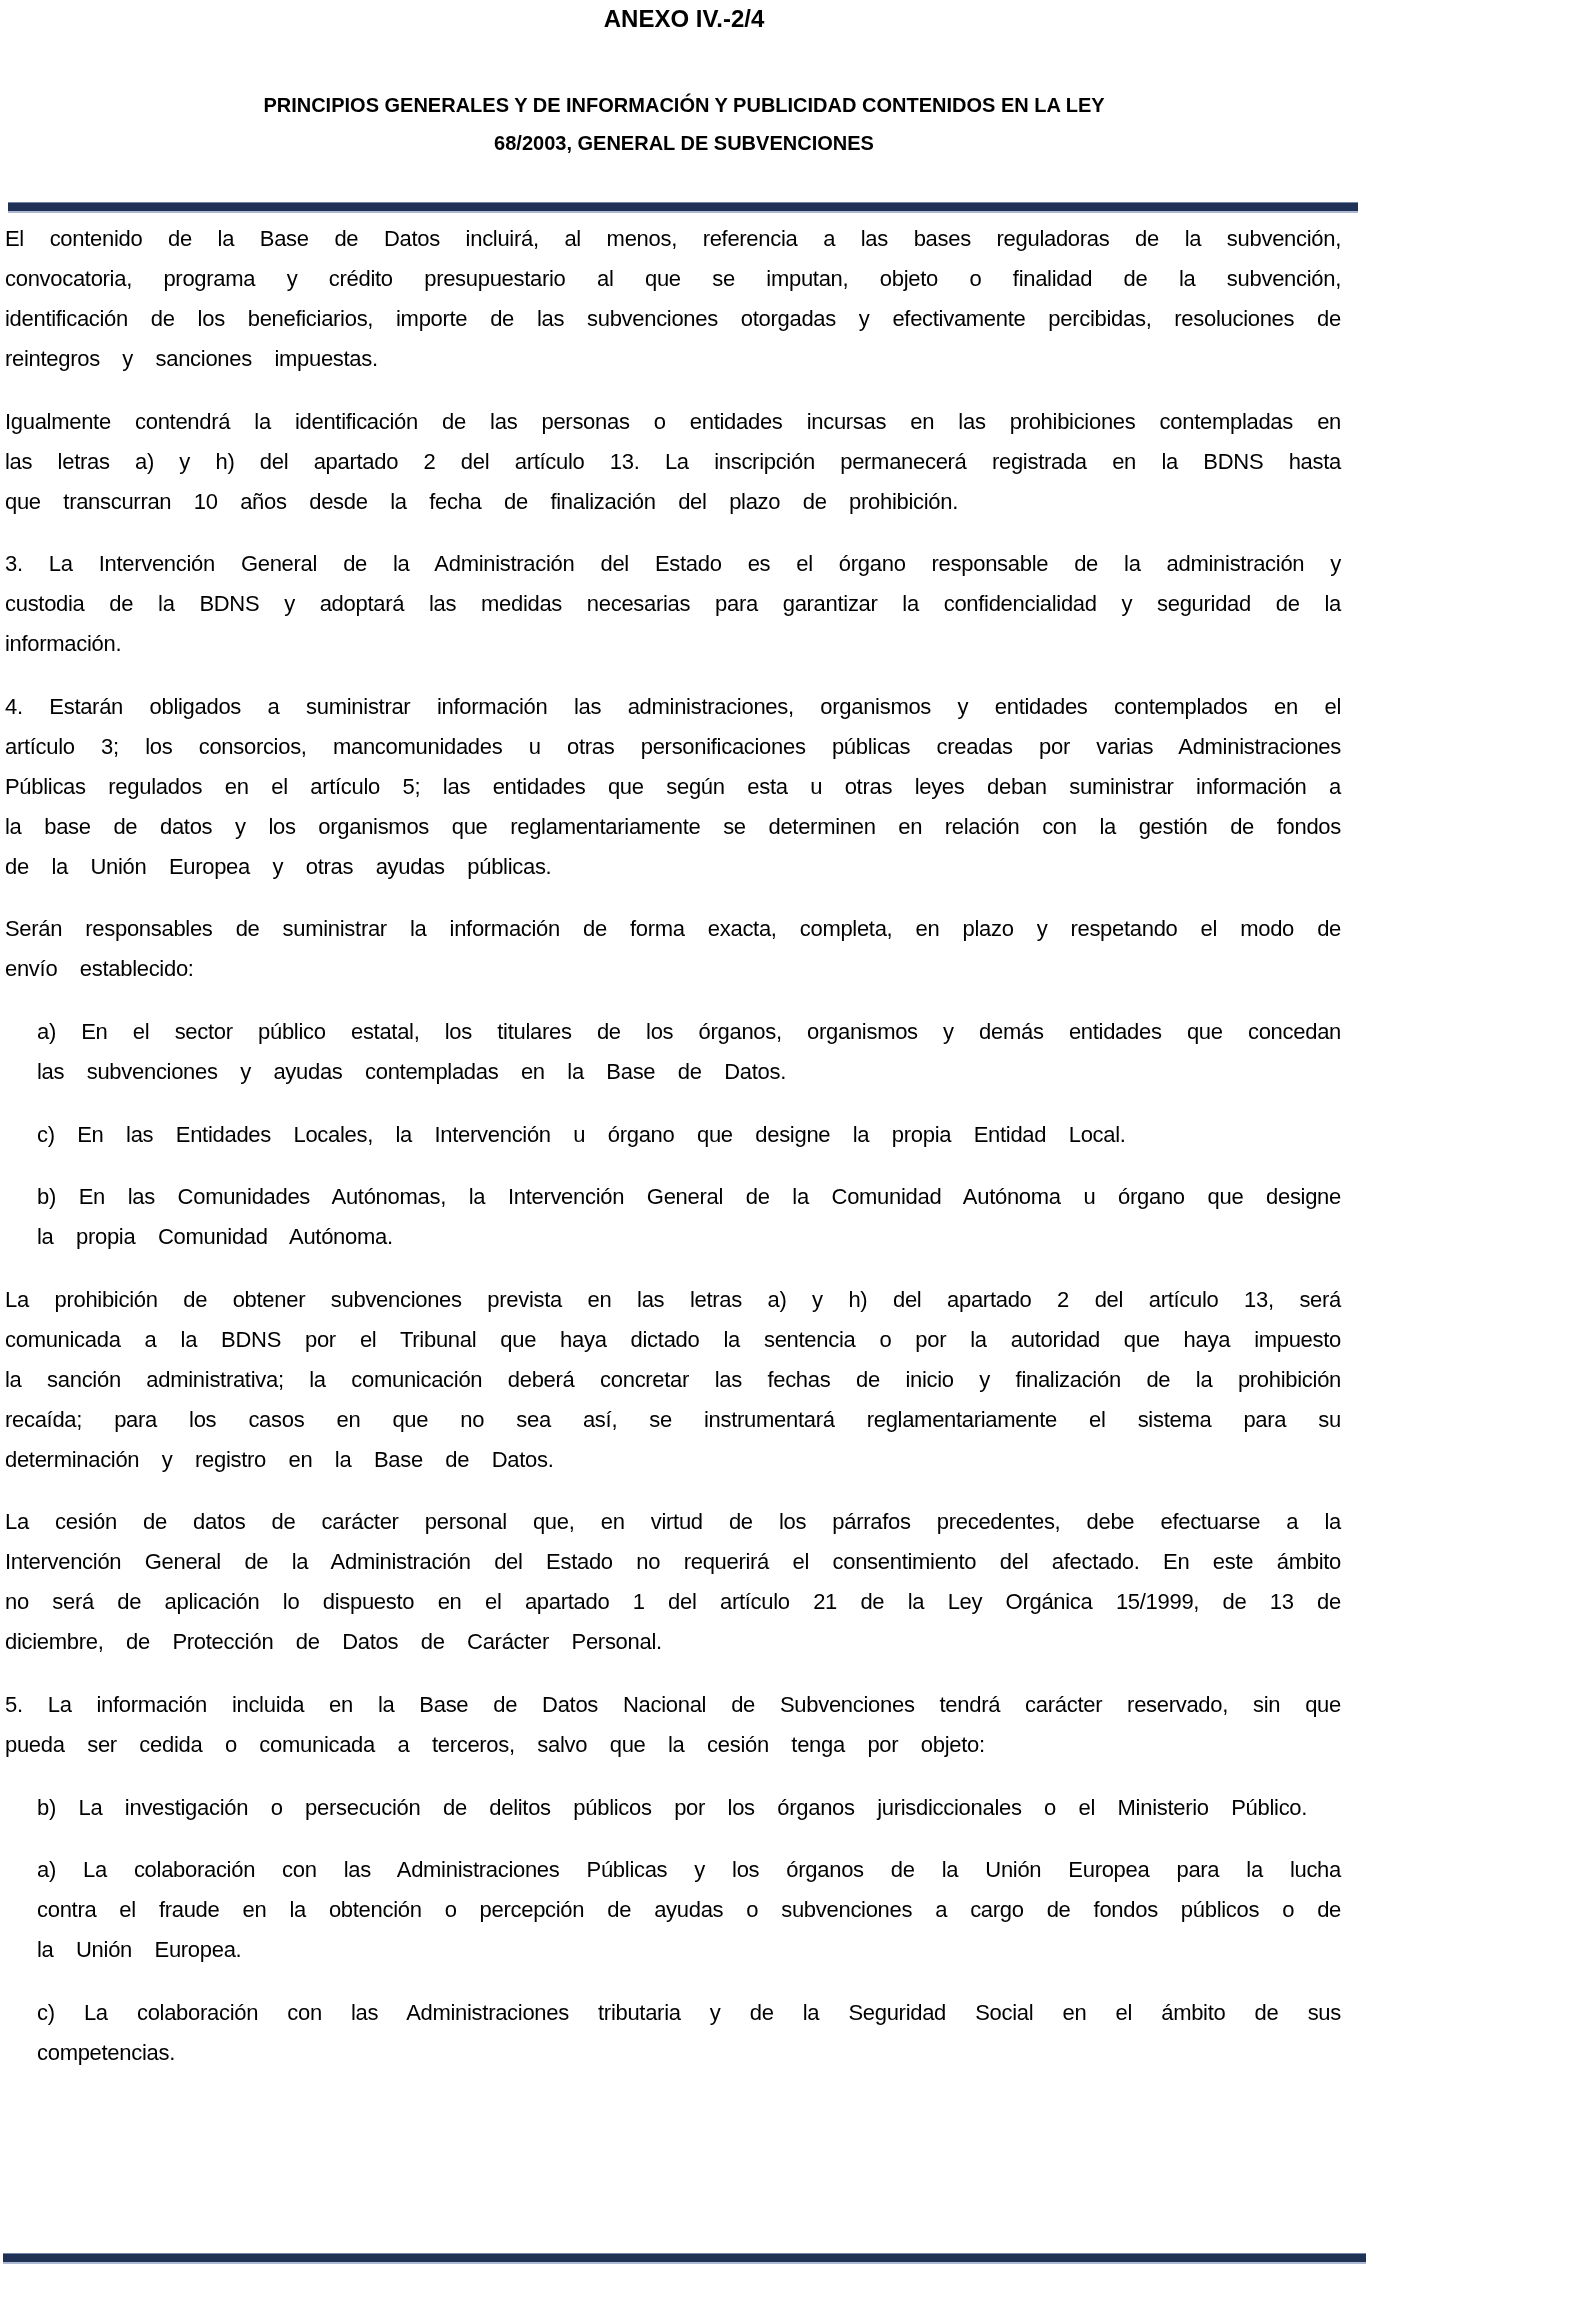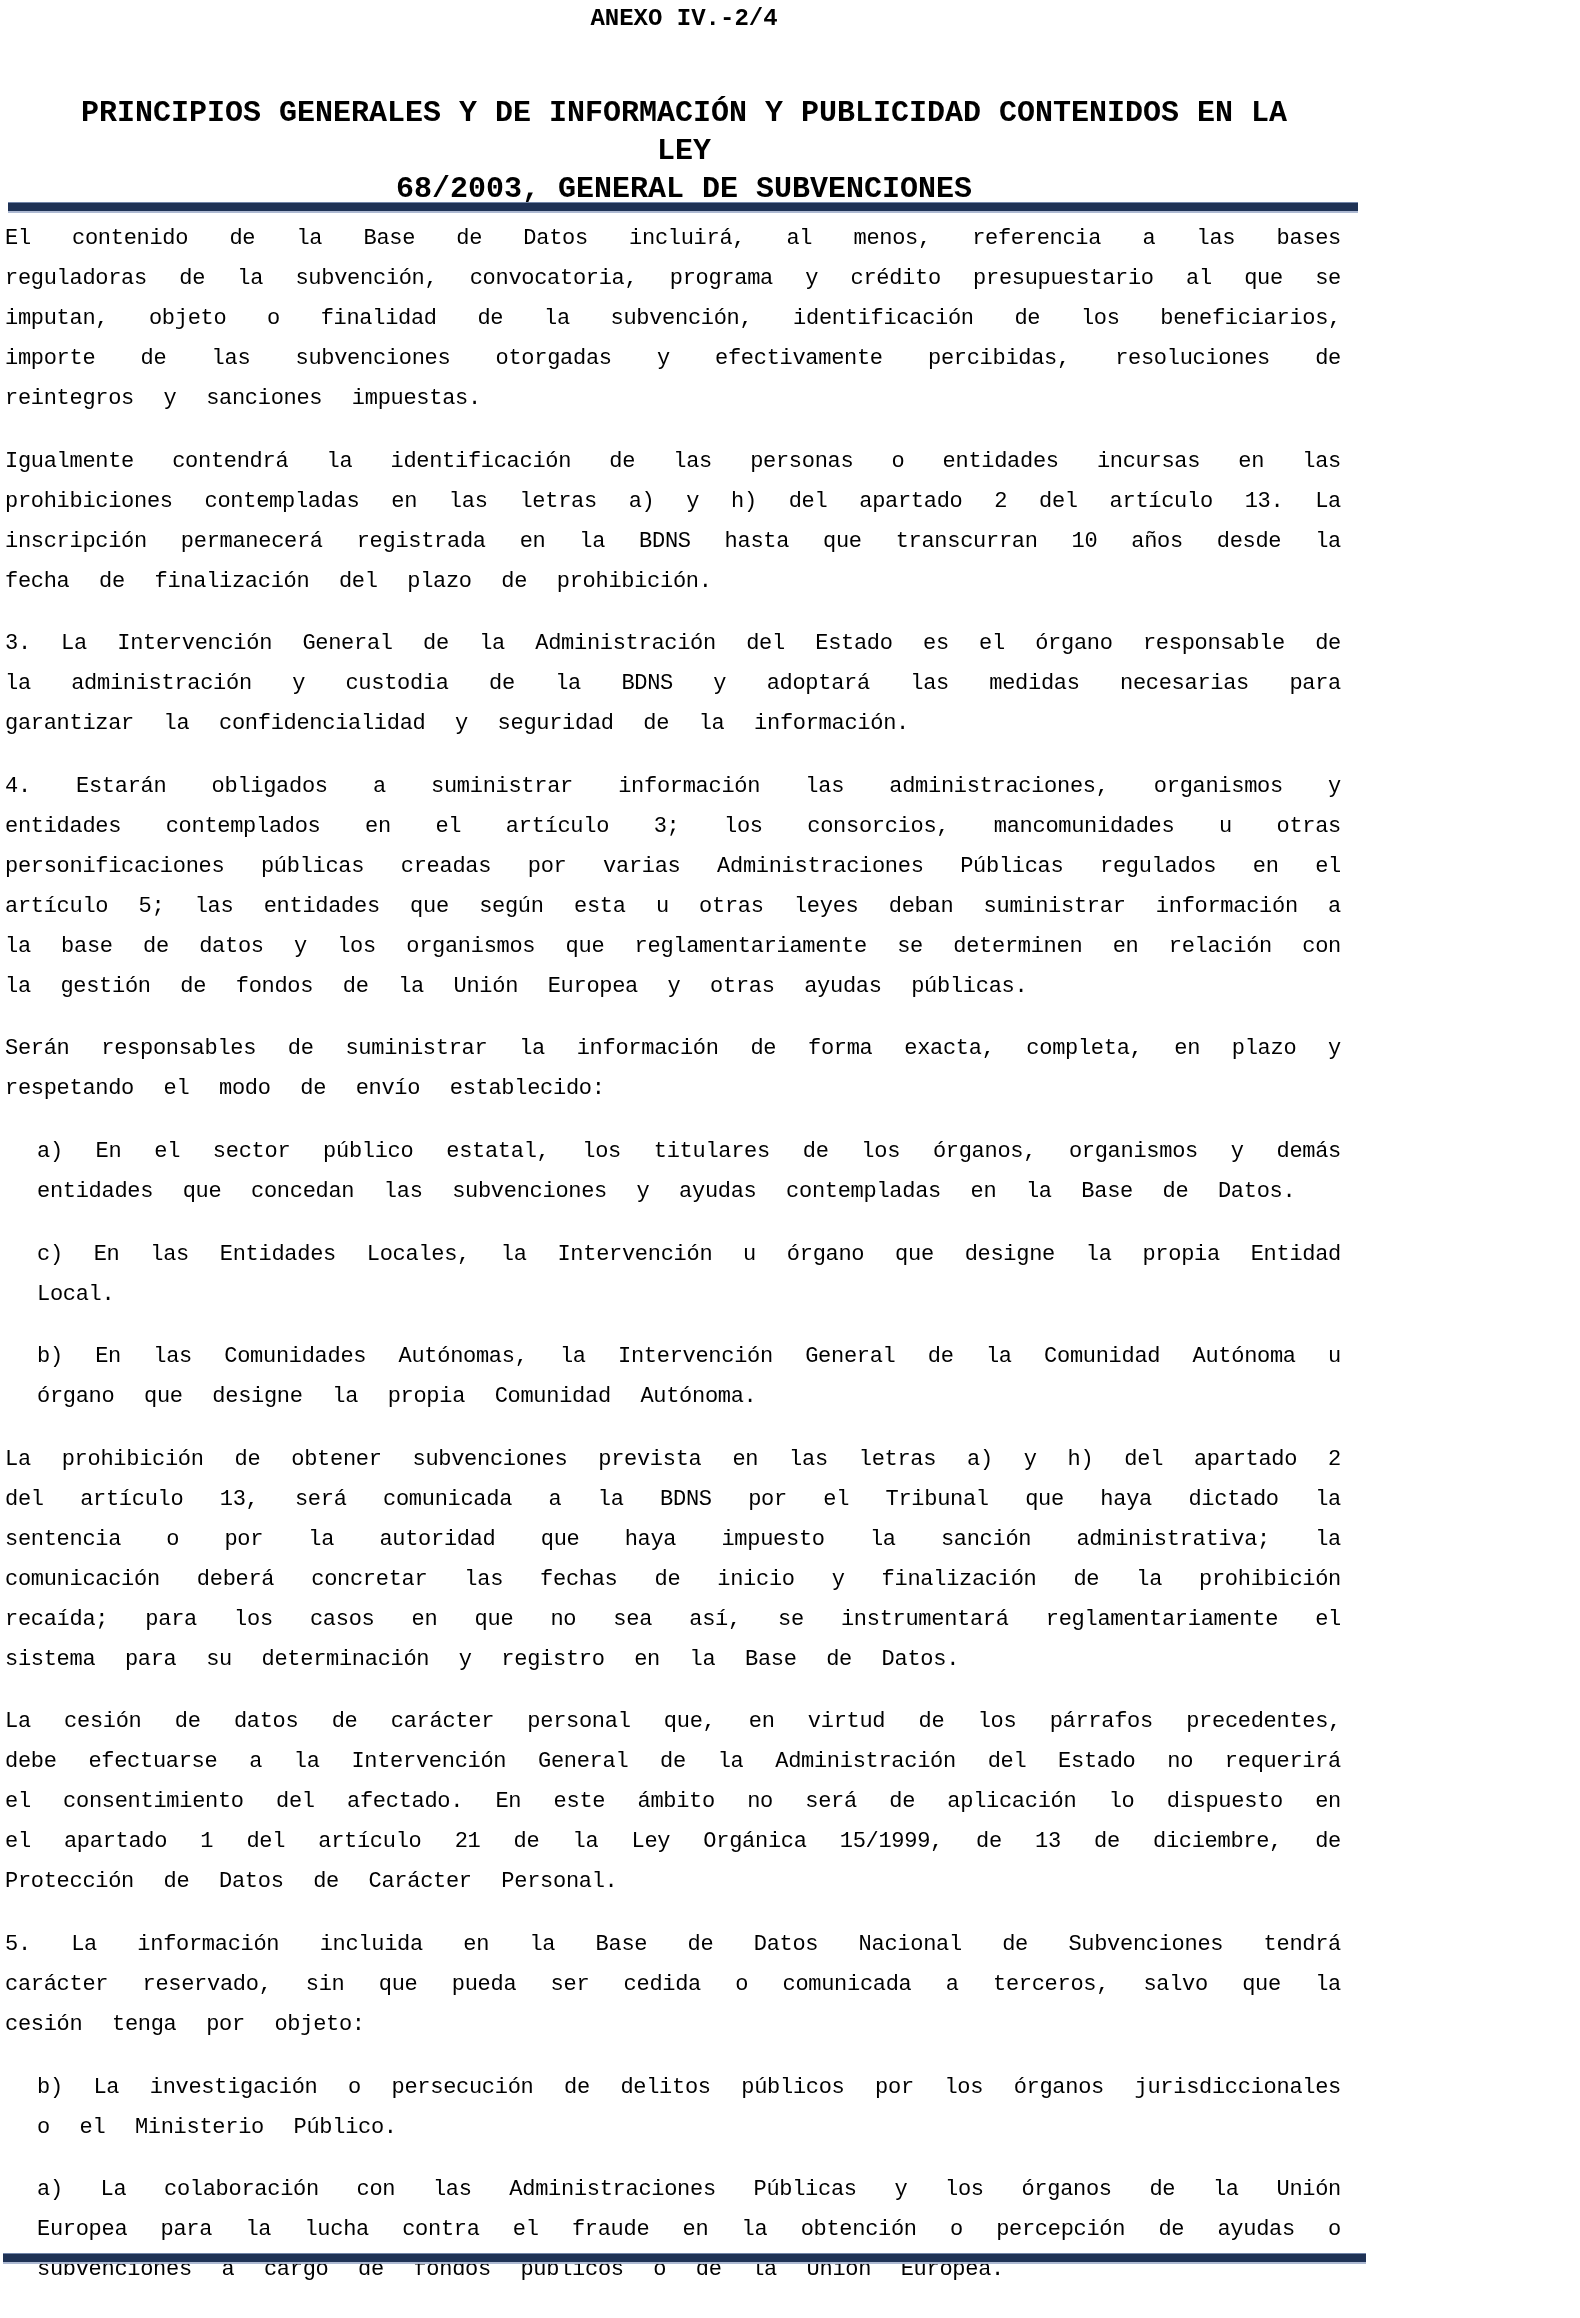--- a/index.html
+++ b/index.html
@@ -7,44 +7,44 @@
     margin: 0;
     padding: 0;
     background: #ffffff;
   }
   .page {
     position: relative;
     width: 1368px;
     height: 2319px;
     background: var(--bg, #ffffff);
     color: var(--text, #000000);
-    font-family: Liberation Mono, monospace;
+    font-family: Liberation Sans, sans-serif;
     overflow: hidden;
   }
   .annex-heading {
     position: absolute;
     top: 5px;
     left: 0;
     right: 0;
     text-align: center;
     font-size: 24px;
     font-weight: bold;
     line-height: 28px;
     margin: 0;
   }
   .doc-title {
     position: absolute;
     top: 82px;
     left: 33px;
     right: 33px;
     text-align: center;
-    font-size: 30px;
+    font-size: 20px;
     font-weight: bold;
     line-height: 38px;
-    margin: 12px;
+    margin: 4px;
   }
   .rule {
     position: absolute;
     height: 7.5px;
     background: var(--rule, #1F3255);
     border-top: 0.8px solid #7285A8;
     border-bottom: 2.5px solid #ADB9D2;
   }
   .rule-top {
     top: 202px;

